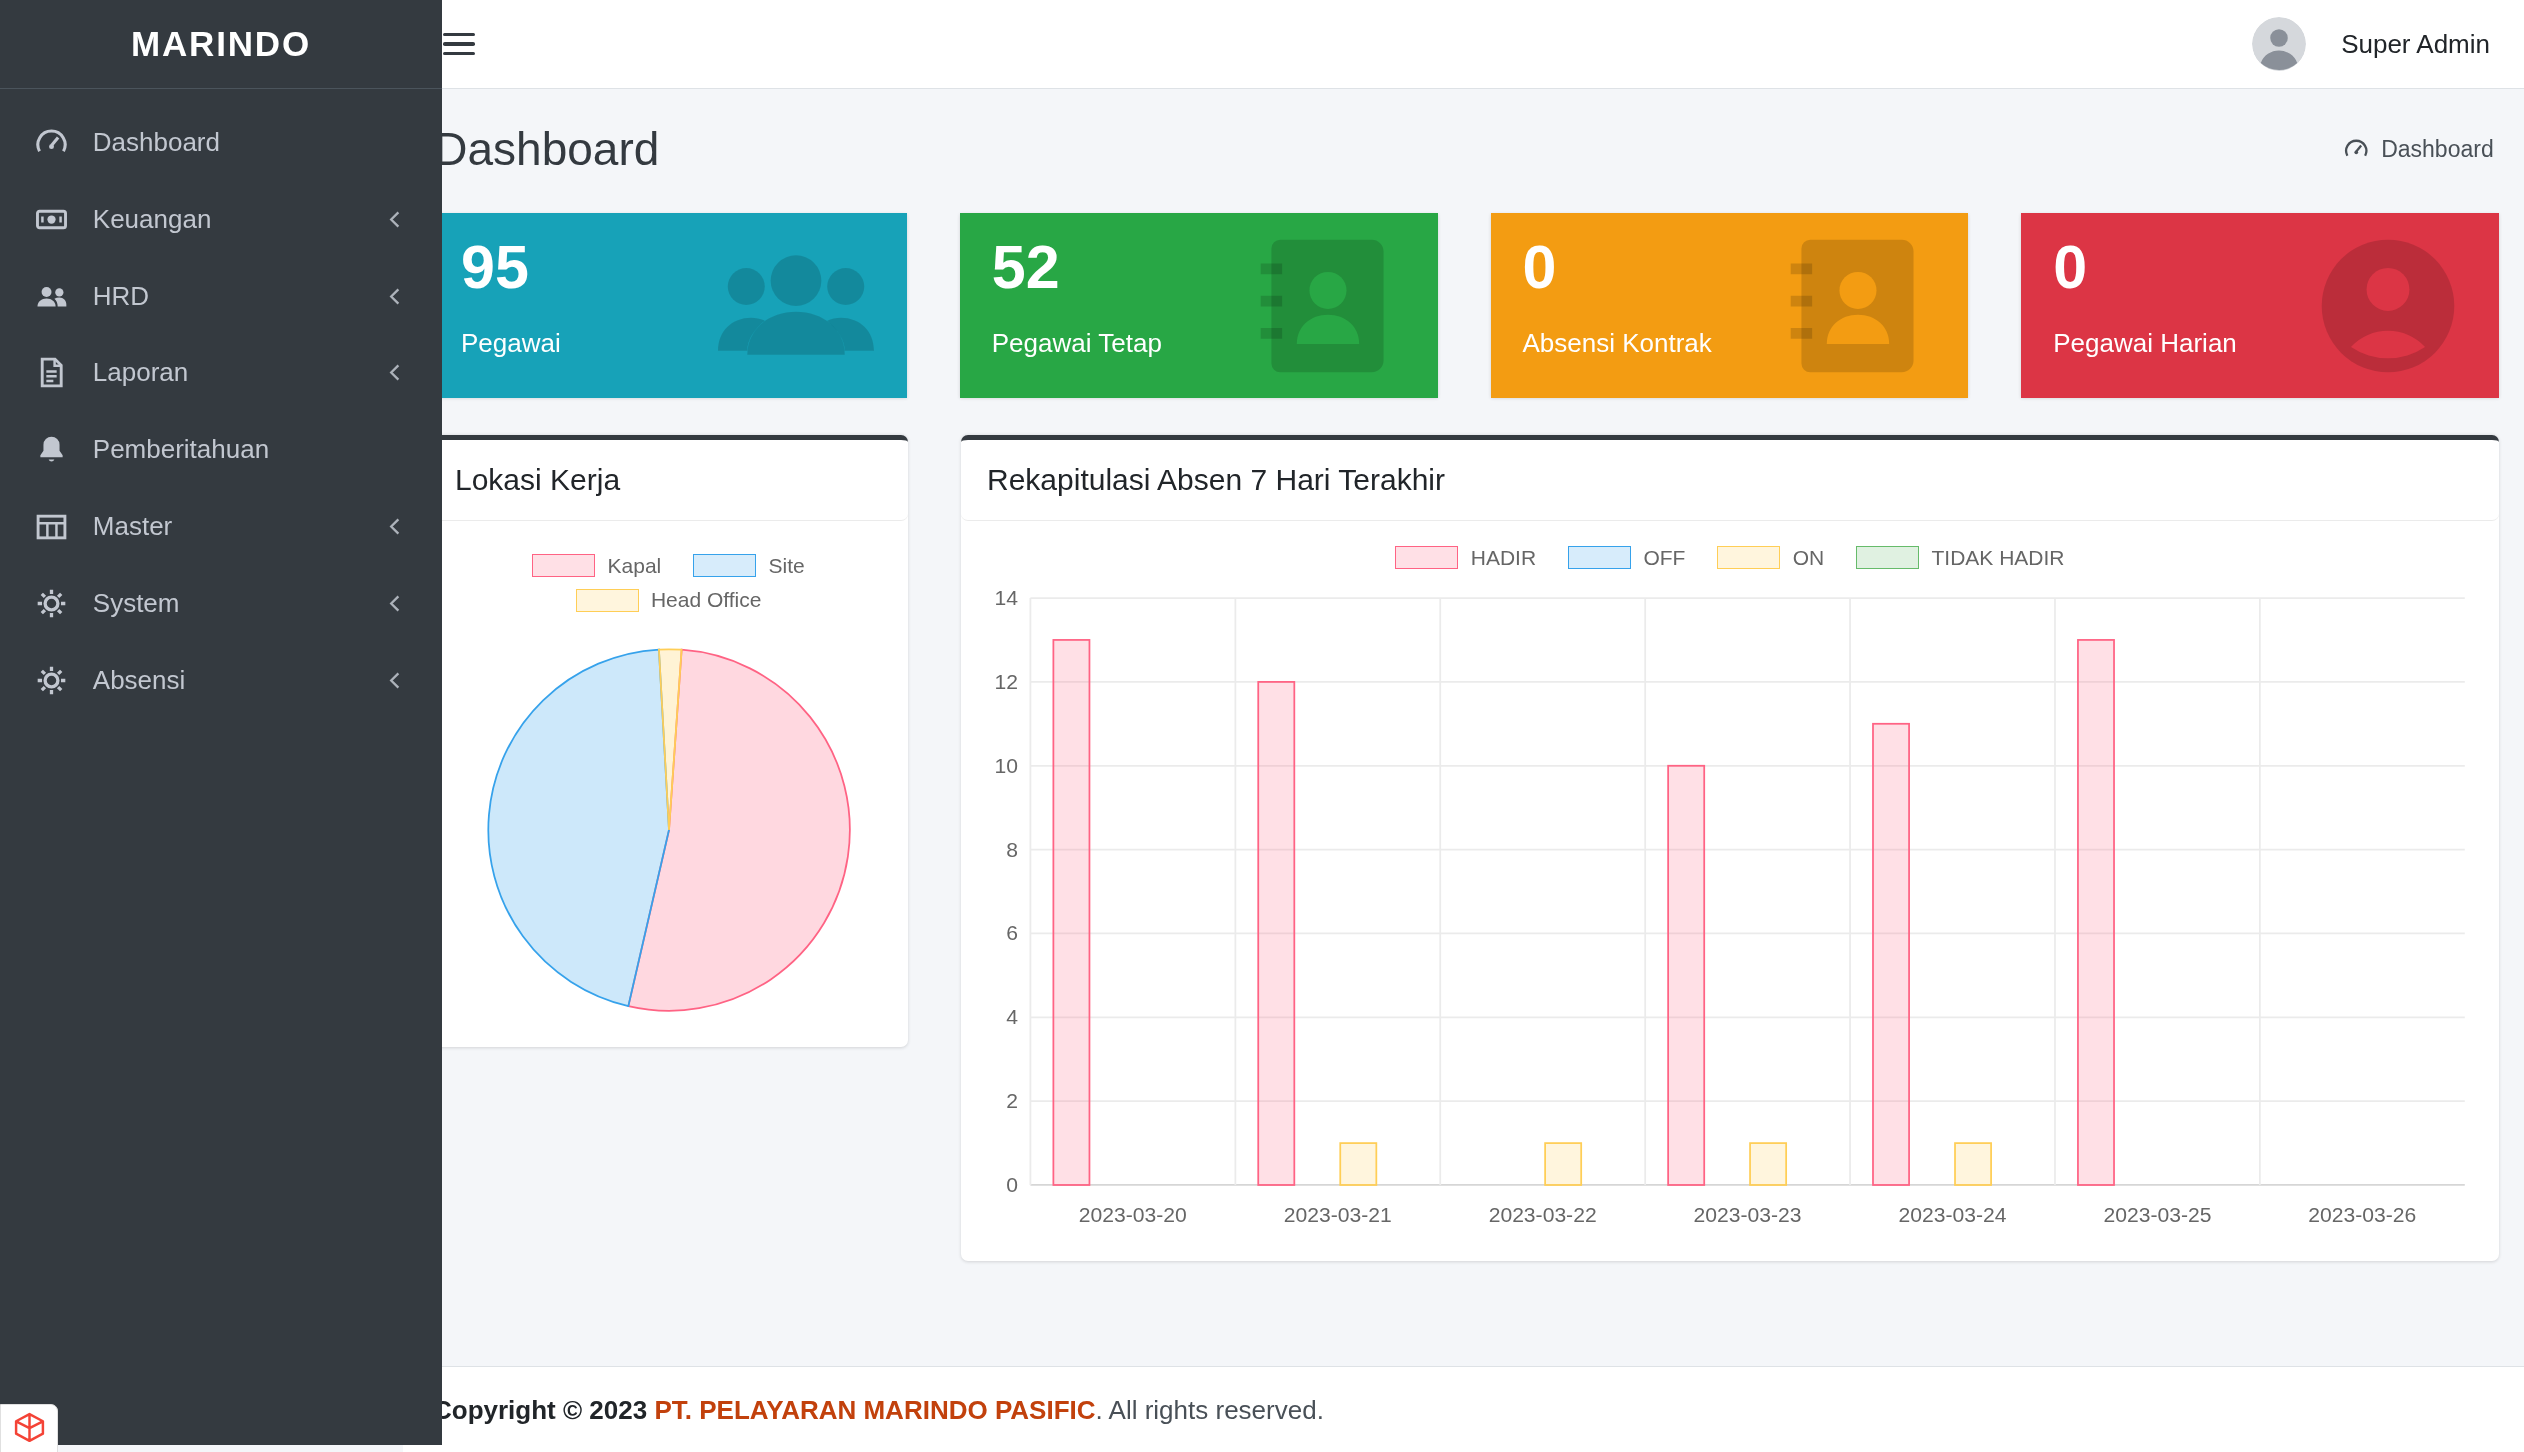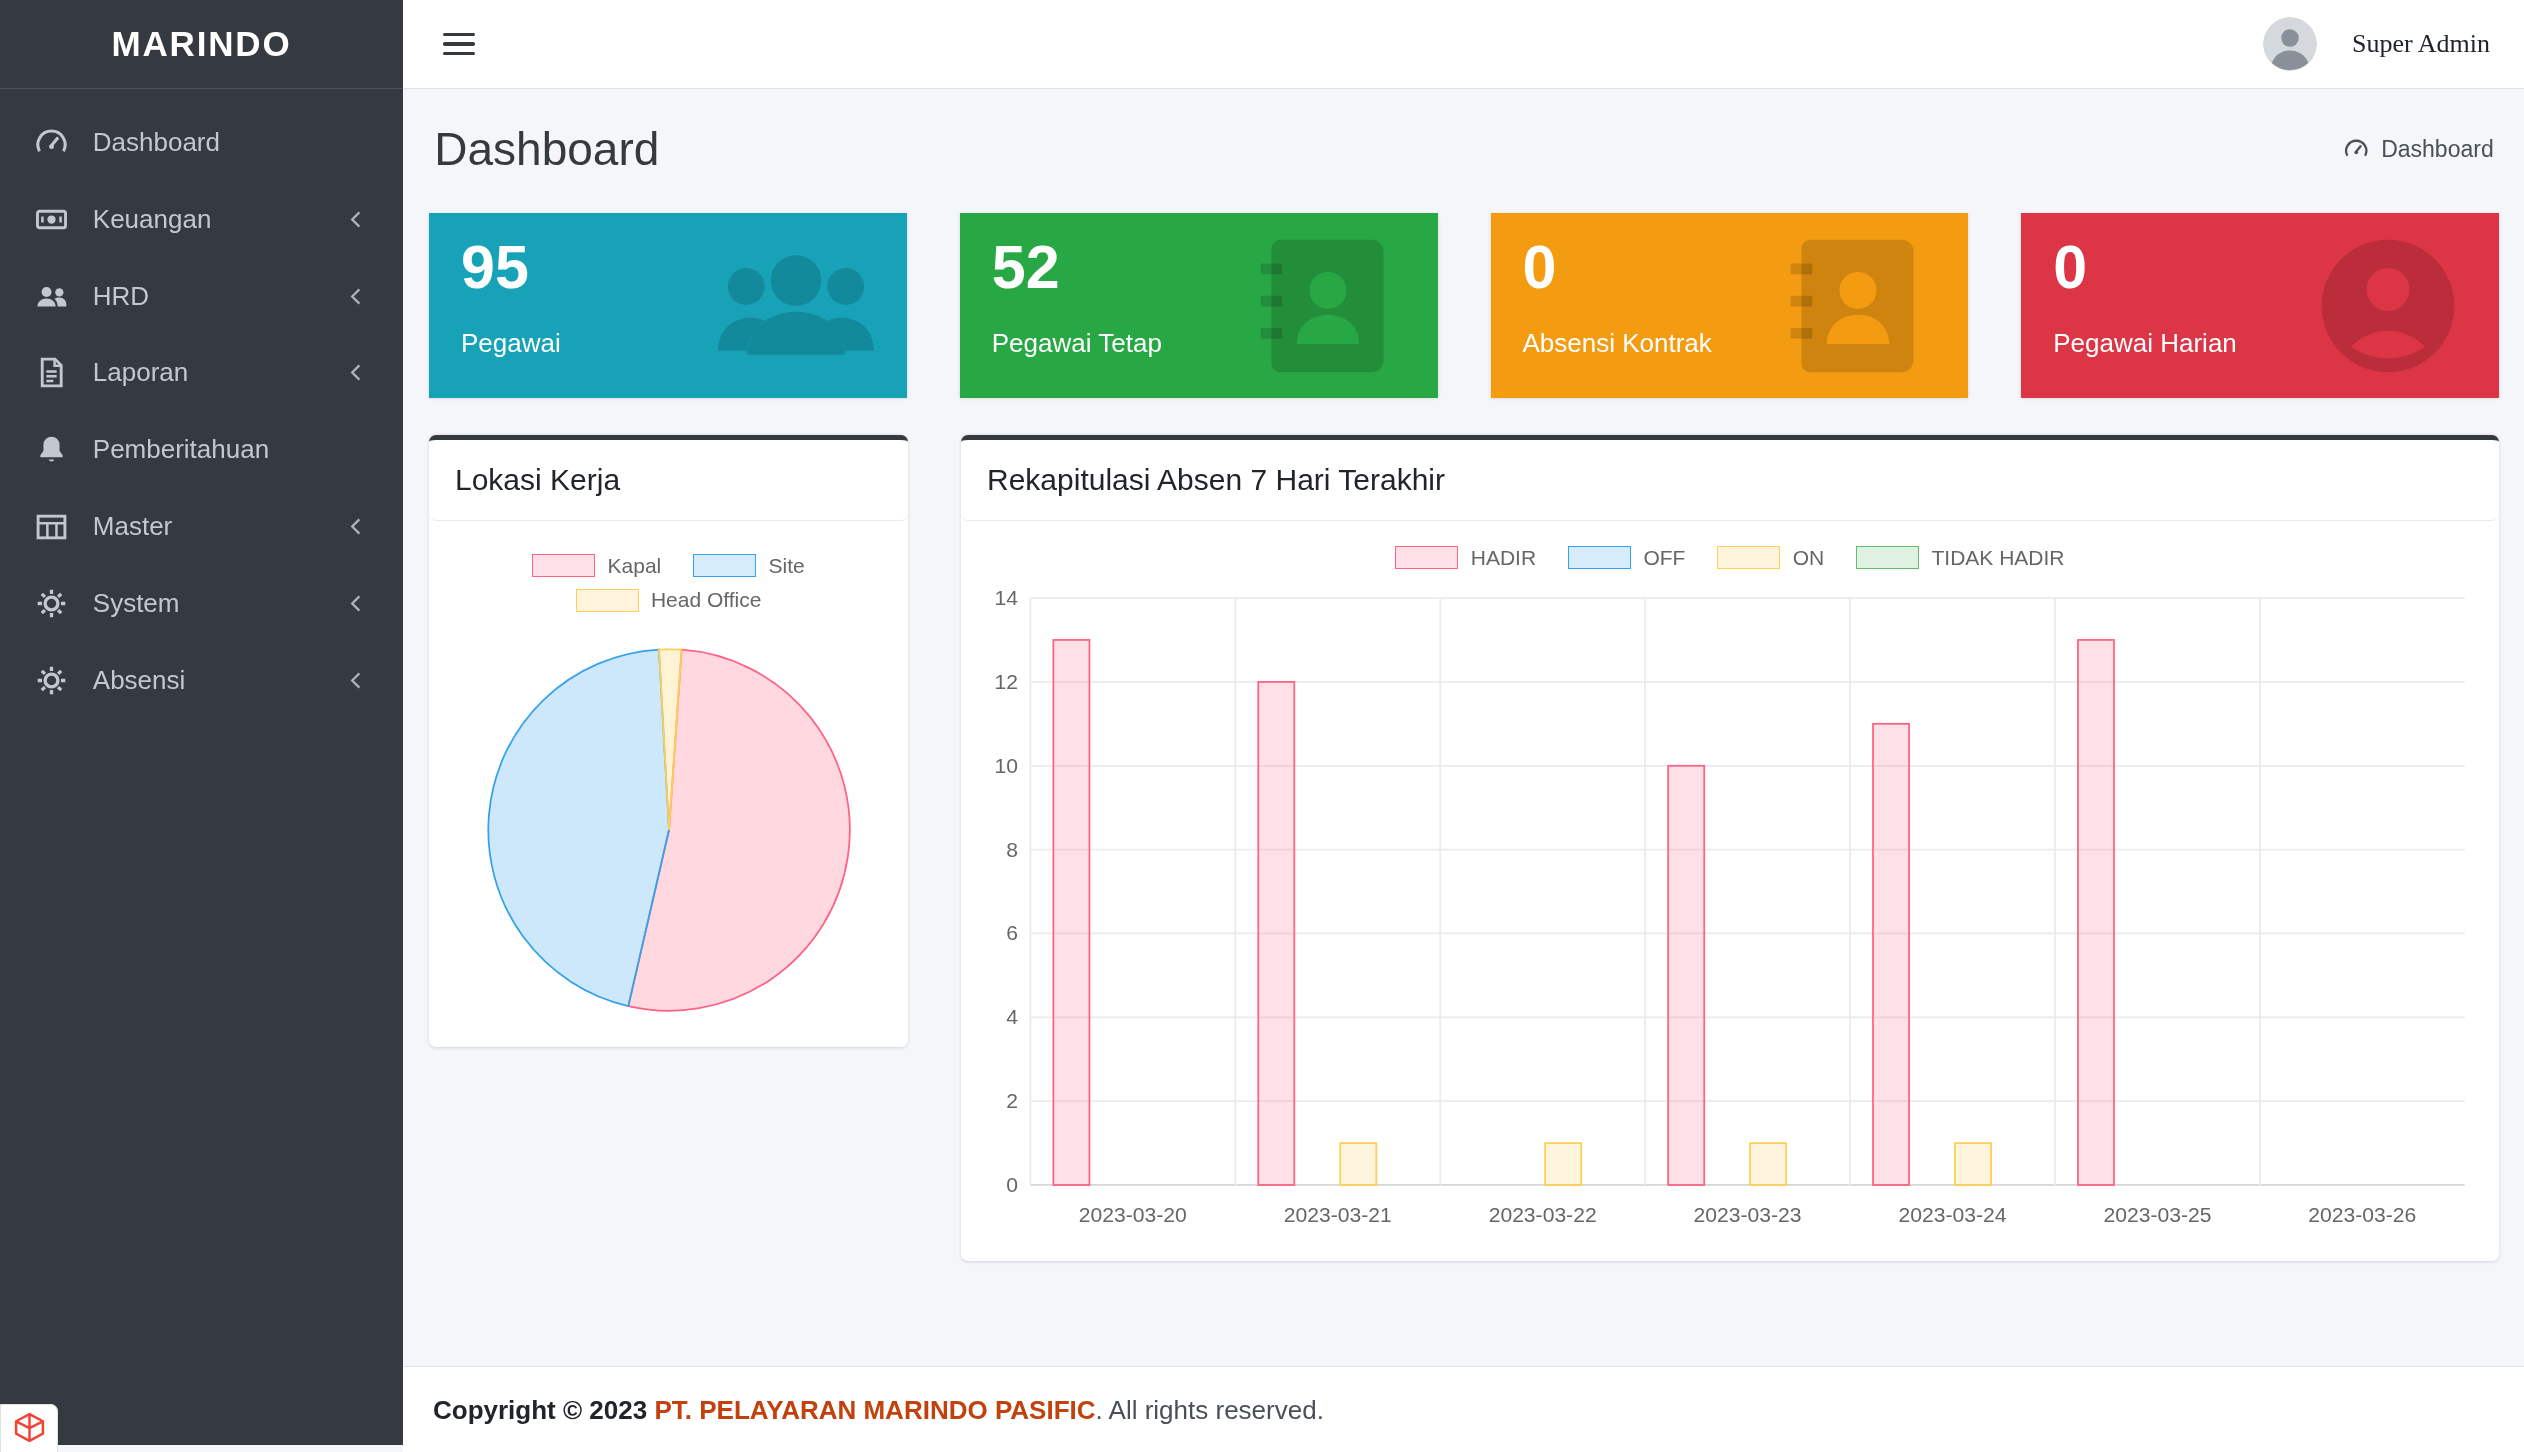--- a/index.html
+++ b/index.html
@@ -10,21 +10,21 @@
     height: 1453px;
     overflow: hidden;
     background: #f4f6f9;
     font-family: "Liberation Sans", sans-serif;
     color: #212529;
   }
 
   
   .sidebar {
     position: absolute; left: 0; top: 0; bottom: 8px;
-    width: 403px; background: #343a40; z-index: 5;
+    width: 442px; background: #343a40; z-index: 5;
   }
   .brand {
     height: 89px; display: flex; align-items: center; justify-content: center;
     color: #ffffff; font-size: 35px; font-weight: 700; letter-spacing: 1.8px;
     border-bottom: 0.9px solid #4b545c; cursor: pointer;
   }
   .menu { padding: 16px 12.3px; display: flex; flex-direction: column; gap: 1.8px; }
   .nav-item {
     display: flex; align-items: center; height: 75px; padding: 0 23px;
     color: #c2c7d0; font-size: 26px; text-decoration: none; border-radius: 7px;
@@ -36,21 +36,21 @@
   .chevron svg { width: 100%; height: 100%; }
 
   
   .navbar {
     position: absolute; left: 403px; right: 0; top: 0; height: 89px;
     background: #fff; border-bottom: 0.9px solid #dee2e6;
     display: flex; align-items: center; padding: 0 35px; z-index: 4;
   }
   .hamburger { display: flex; flex-direction: column; gap: 6.1px; cursor: pointer; padding: 8.8px 5.3px; }
   .hamburger span { display: block; width: 32px; height: 3.5px; background: #343a40; border-radius: 1.8px; }
-  .nav-right { margin-left: auto; display: flex; align-items: center; gap: 35px; cursor: pointer; font-family: Liberation Serif, serif; }
+  .nav-right { margin-left: auto; display: flex; align-items: center; gap: 35px; cursor: pointer; }
   .avatar { width: 54px; height: 54px; border-radius: 50%; overflow: hidden; flex: none; }
   .avatar svg { width: 100%; height: 100%; display: block; }
   .user-name { font-size: 26px; color: #212529; }
 
   
   .wrapper {
     position: absolute; left: 403px; right: 0; top: 89px; bottom: 87px;
     background: #f4f6f9; padding: 24.5px 26px; overflow: hidden;
   }
   .content-header { display: flex; justify-content: space-between; align-items: center; margin: 8.8px 5.3px 37px; }

